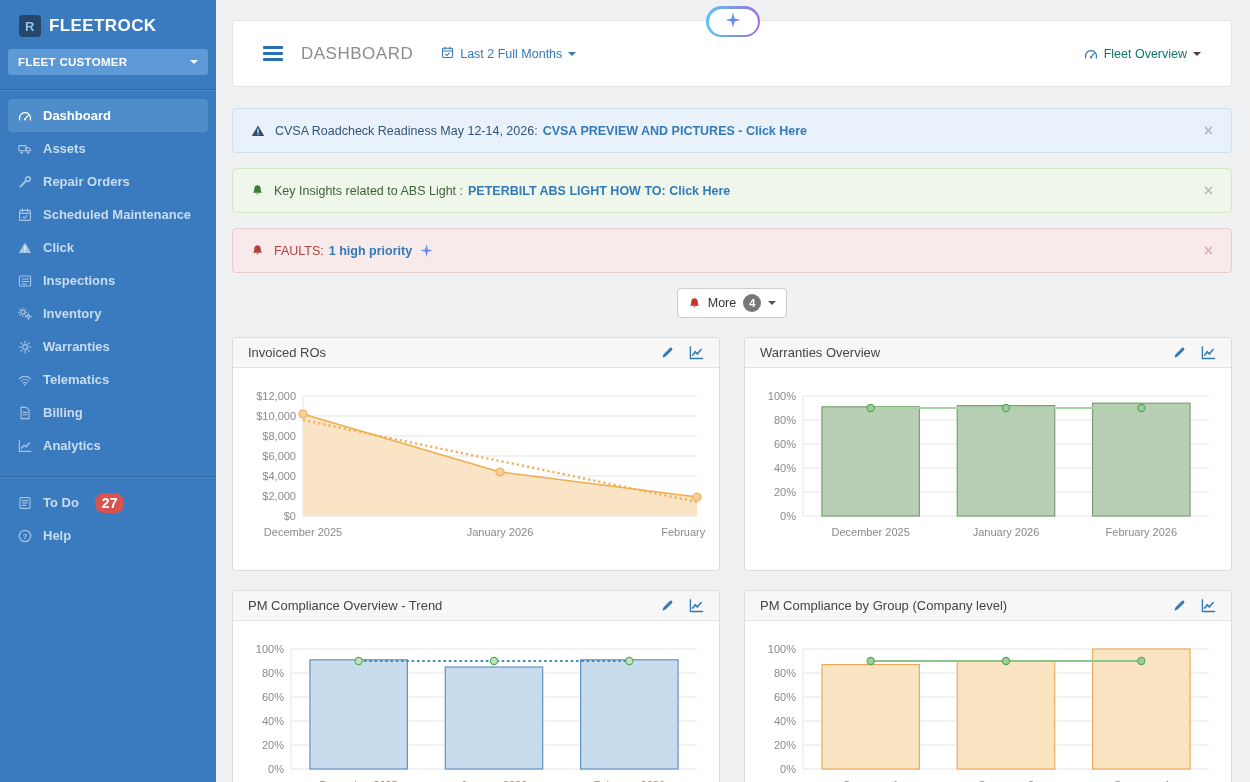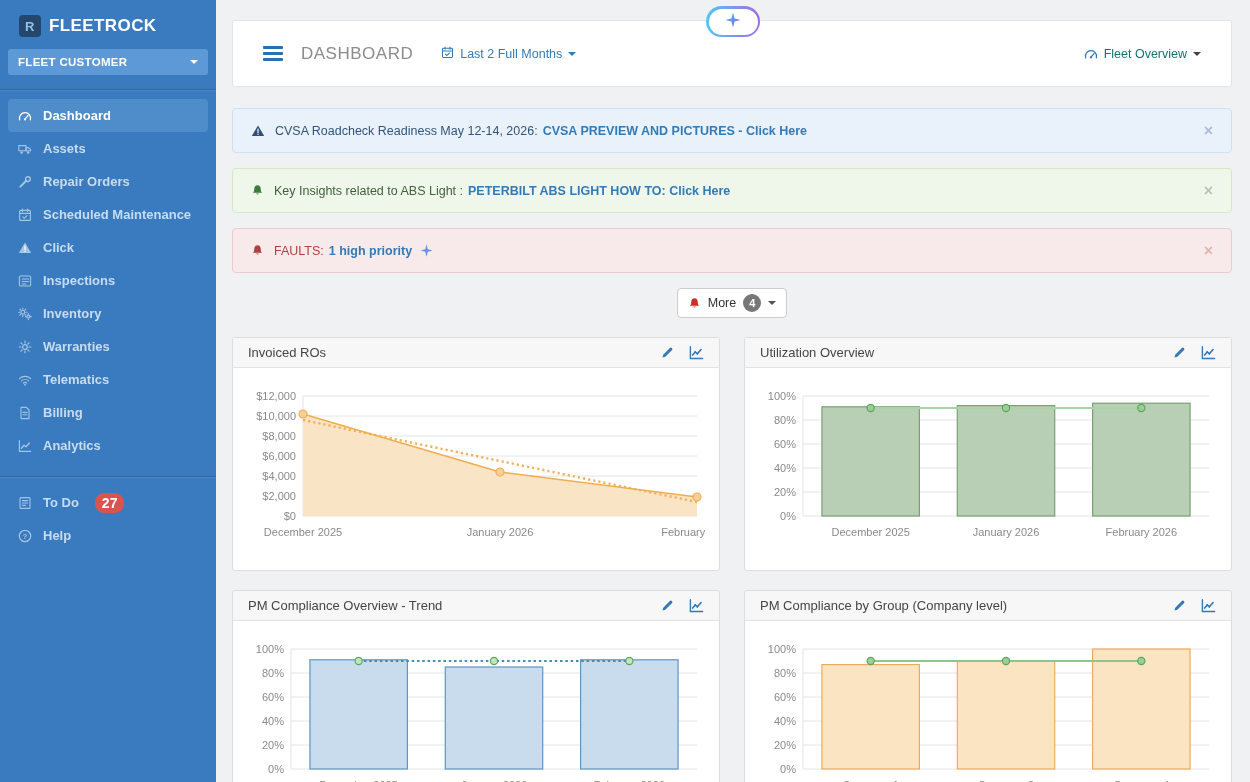--- a/index.html
+++ b/index.html
@@ -404,21 +404,21 @@
               <circle cx="253" cy="96" r="4" fill="#f8cf98" stroke="#f0ad4e" stroke-width="1.2"></circle>
               <circle cx="450" cy="121" r="4" fill="#f8cf98" stroke="#f0ad4e" stroke-width="1.2"></circle>
               <text x="56" y="160" text-anchor="middle" class="cxlab">December 2025</text>
               <text x="253" y="160" text-anchor="middle" class="cxlab">January 2026</text>
               <text x="450" y="160" text-anchor="middle" class="cxlab">February 2026</text>
             </svg></div>
         </div>
     </div>
     <div class="panel">
       <div class="p-head">
-        <span class="p-title">Utilization Overview</span>
+        <span class="p-title">Warranties Overview</span>
         <span class="p-icons">
             <span class="ic-pencil">
               <svg viewBox="0 0 14 14" width="13" height="13">
                 <path d="M1.6 12.4l.8-3 7.4-7.4a1.1 1.1 0 0 1 1.6 0l.6.6a1.1 1.1 0 0 1 0 1.6l-7.4 7.4z" fill="currentColor"></path>
               </svg>
             </span>
             <span class="ic-chart">
               <svg viewBox="0 0 14 14" width="15" height="15">
                 <g fill="none" stroke="currentColor" stroke-linecap="round" stroke-linejoin="round">
                   <path d="M1.3 1.6v11h11.4" stroke-width="1.3"></path>

